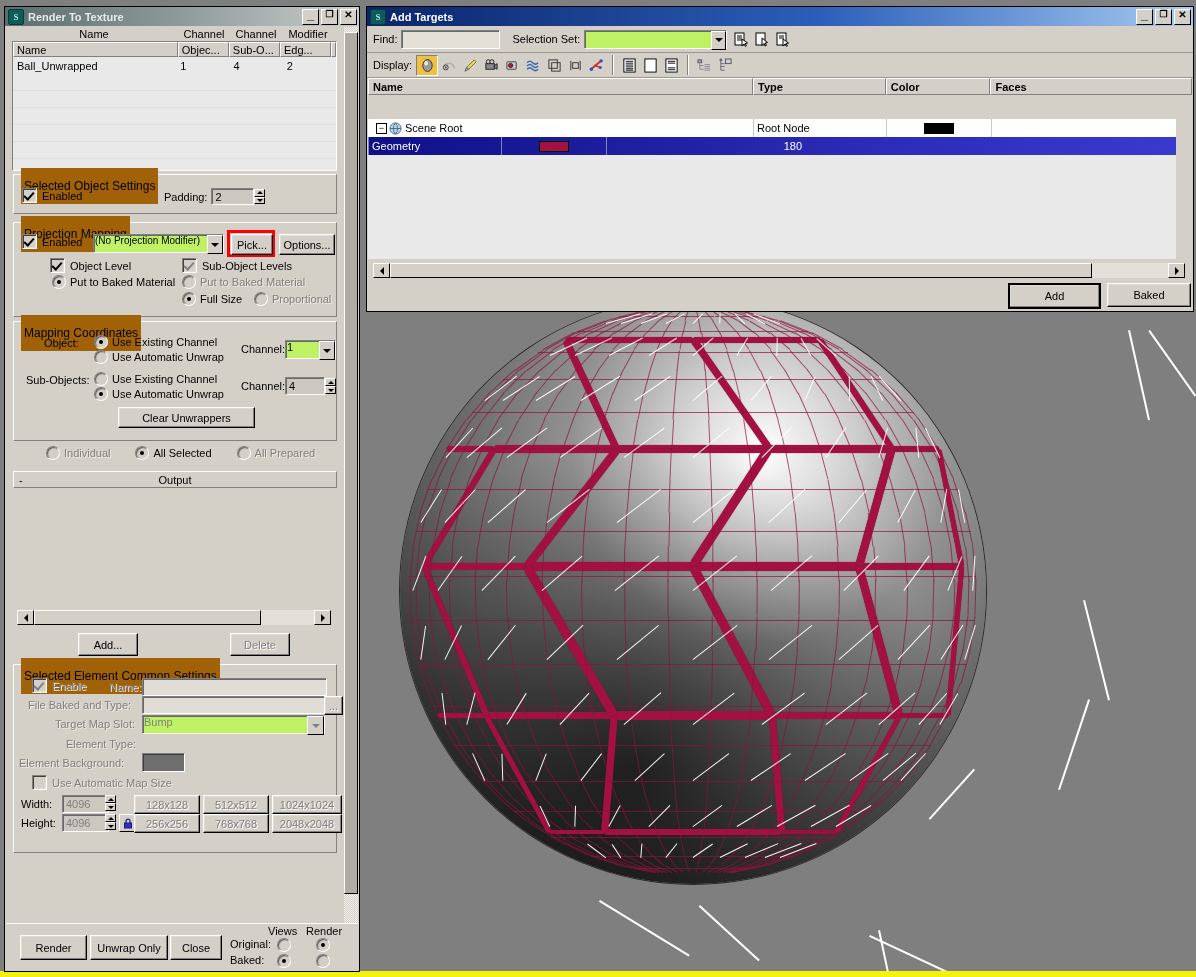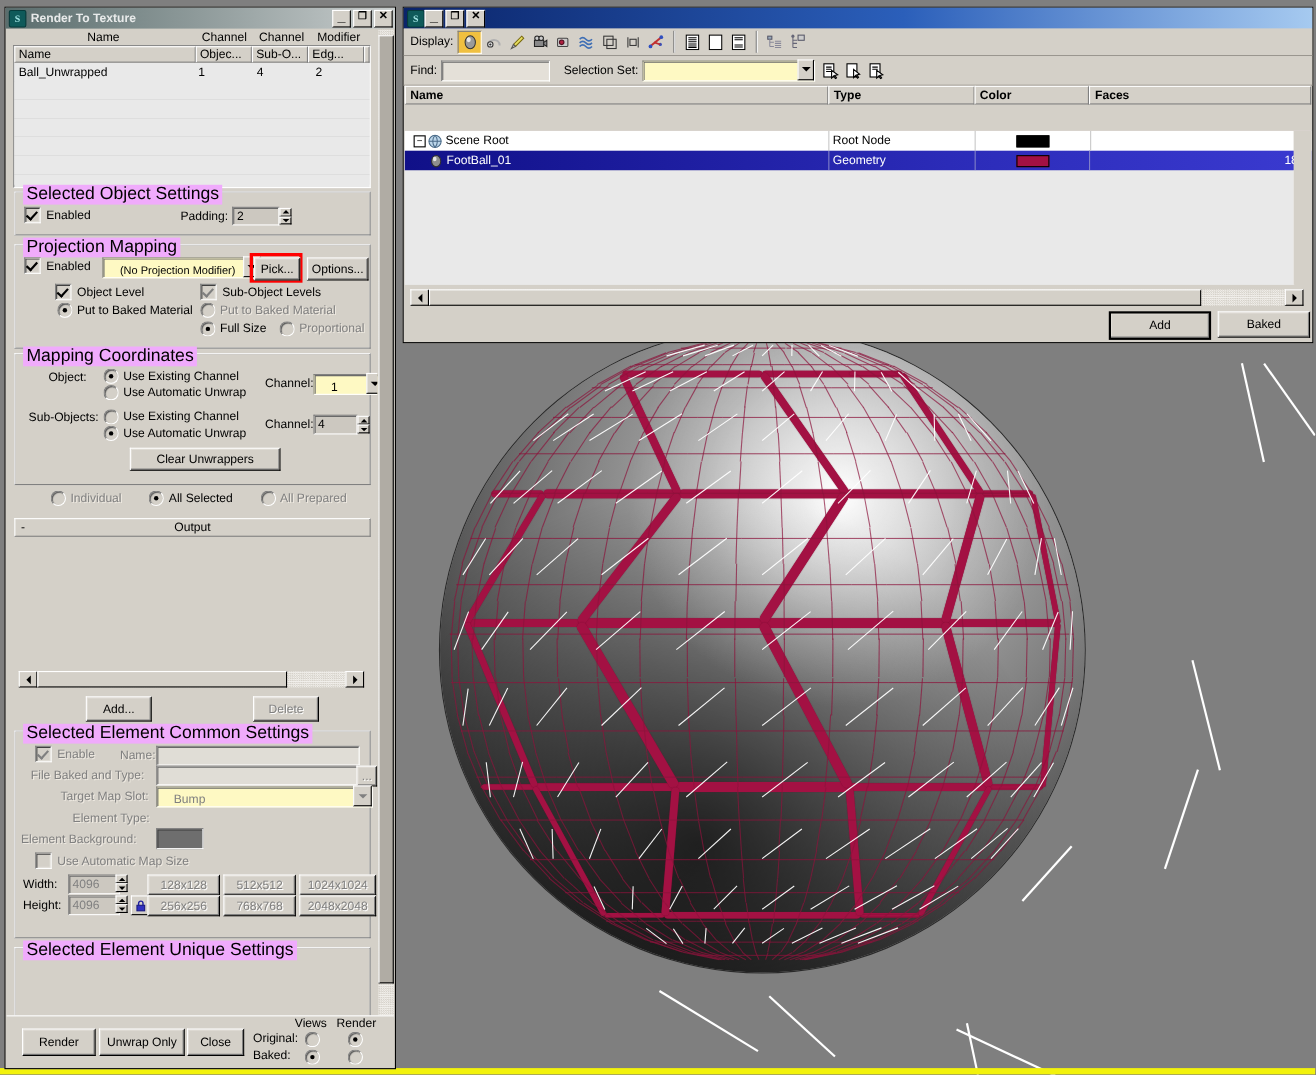--- a/index.html
+++ b/index.html
@@ -85,21 +85,21 @@
   .btn.defaultbtn{border:2px solid #000;}
   .grp{
     border:1px solid;border-color:#808080 #fff #fff #808080;
     position:absolute;
   }
   .grp > .grp-inner{
     position:absolute;left:-1px;top:-1px;right:-1px;bottom:-1px;
     border:1px solid;border-color:#fff #808080 #808080 #fff;pointer-events:none;
   }
   .grp-title{
-    position:absolute;top:-7px;left:7px;background:#f0abfc;padding:0 3px;font-size:16px;
+    position:absolute;top:-7px;left:7px;background:#a16207;padding:11px 3px;font-size:12px;
   }
   .chk{
     width:13px;height:13px;background:#d4d0c8;border:1px solid;
     border-color:#808080 #fff #fff #808080;
     box-shadow:inset 1px 1px 0 #404040, inset -1px -1px 0 #dfdcd5;
     display:inline-flex;align-items:center;justify-content:center;
     position:relative;flex:0 0 auto;
   }
   .chk.on::after{
     content:"";position:absolute;left:3px;top:1px;width:4px;height:8px;
@@ -126,23 +126,23 @@
     width:11px;display:flex;flex-direction:column;flex:0 0 auto;
   }
   .spin div{
     flex:1;background:#d4d0c8;border:1px solid;border-color:#fff #000 #000 #fff;
     display:flex;align-items:center;justify-content:center;font-size:5px;line-height:1;
   }
   .arrow-up,.arrow-dn{width:0;height:0;border-left:3px solid transparent;border-right:3px solid transparent;}
   .arrow-up{border-bottom:3px solid #000;}
   .arrow-dn{border-top:3px solid #000;}
   .combo{
-    background:#fef9c3;border:1px solid;border-color:#808080 #fff #fff #808080;
+    background:#bef264;border:1px solid;border-color:#808080 #fff #fff #808080;
     box-shadow:inset 1px 1px 0 #696969;
-    display:flex;align-items:flex-end;font-size:11px;padding-left:15px;
+    display:flex;align-items:flex-start;font-size:11px;padding-left:1px;
   }
   .combo .cbtn{
     margin-left:auto;width:15px;height:100%;background:#d4d0c8;
     border:1px solid;border-color:#fff #000 #000 #fff;
     display:flex;align-items:center;justify-content:center;
   }
   .tri-dn{width:0;height:0;border-left:4px solid transparent;border-right:4px solid transparent;border-top:4px solid #000;}
   .tri-dn.dis{border-top-color:#808080;}
 
   
@@ -1300,33 +1300,69 @@
       <div class="vp-line" style="left: 700px; top: 905px; width: 81.3941px; height: 2px; transform: rotate(42.5104deg);"></div>
     </div>
 
   <div id="viewport-border"></div>
 </div>
 
 <div class="win" id="addtargets" style="left:366px;top:6px;width:828px;height:306px;">
 
   <div class="titlebar active">
     <div class="appicon">S</div>
+    <div class="tb-title">Add Targets</div>
     <div class="tb-btns">
       <div class="tb-btn min">
           <span class="gl">_</span>
         </div>
       <div class="tb-btn max">
           <span class="gl">❐</span>
         </div>
       <div class="tb-btn cls">
           <span class="gl">✕</span>
         </div>
     </div>
   </div>
 
+
+  <div class="tbrow" style="height:26px;">
+    <div class="lbl" style="margin-right:4px;">Find:</div>
+    <div class="field white" style="width:94px;height:17px;"></div>
+    <div class="lbl" style="margin-left:12px;margin-right:4px;">Selection Set:</div>
+    <div class="combo" style="width:140px;height:17px;">
+      <span></span>
+      <span class="cbtn" style="width:13px;">
+          <span class="tri-dn"></span>
+        </span>
+    </div>
+    <span class="ticon" style="margin-left:4px;">
+      <svg width="15" height="15" viewBox="0 0 15 15">
+          <rect x="1" y="1" width="9" height="12" fill="#fff" stroke="#000"></rect>
+          <line x1="3" y1="4" x2="8" y2="4" stroke="#000"></line>
+          <line x1="3" y1="6" x2="8" y2="6" stroke="#000"></line>
+          <line x1="3" y1="8" x2="8" y2="8" stroke="#000"></line>
+          <path d="M8 7 L8 14 L10 12 L11.5 14.5 L12.5 13.8 L11 11.6 L13.5 11 Z" fill="#fff" stroke="#000"></path>
+        </svg>
+    </span>
+    <span class="ticon">
+      <svg width="15" height="15" viewBox="0 0 15 15">
+          <rect x="1" y="1" width="9" height="12" fill="#fff" stroke="#000"></rect>
+          <path d="M7 6 L7 13.5 L9 11.5 L10.5 14 L11.5 13.3 L10 11.1 L12.5 10.5 Z" fill="#fff" stroke="#000"></path>
+        </svg>
+    </span>
+    <span class="ticon">
+      <svg width="15" height="15" viewBox="0 0 15 15">
+          <rect x="1" y="1" width="9" height="12" fill="#fff" stroke="#000"></rect>
+          <line x1="3" y1="4" x2="8" y2="4" stroke="#000"></line>
+          <line x1="3" y1="6" x2="8" y2="6" stroke="#000"></line>
+          <path d="M7 7 L7 14 L9 12 L10.5 14.5 L11.5 13.8 L10 11.6 L12.5 11 Z" fill="#fff" stroke="#000"></path>
+        </svg>
+    </span>
+  </div>
 
   <div class="tbrow" style="height:24px;">
     <div class="lbl" style="margin-right:4px;">Display:</div>
     <span class="ticon sel">
       <svg width="15" height="15" viewBox="0 0 16 16">
           <ellipse cx="8" cy="8" rx="5" ry="6.3" fill="#9a9a9a"></ellipse>
           <ellipse cx="6.5" cy="5.5" rx="2" ry="2.4" fill="#e8e8e8"></ellipse>
           <ellipse cx="8" cy="8" rx="5" ry="6.3" fill="none" stroke="#333"></ellipse>
         </svg>
     </span>
@@ -1435,55 +1471,20 @@
           <rect x="8" y="1" width="6" height="5" fill="#ccc" stroke="#556"></rect>
           <line x1="3" y1="2" x2="3" y2="13" stroke="#667"></line>
           <line x1="3" y1="6" x2="7" y2="6" stroke="#667"></line>
           <line x1="3" y1="9" x2="7" y2="9" stroke="#667"></line>
           <line x1="3" y1="13" x2="7" y2="13" stroke="#667"></line>
           <circle cx="3" cy="2" r="1.5" fill="#667"></circle>
         </svg>
     </span>
   </div>
 
-  <div class="tbrow" style="height:26px;">
-    <div class="lbl" style="margin-right:4px;">Find:</div>
-    <div class="field white" style="width:94px;height:17px;"></div>
-    <div class="lbl" style="margin-left:12px;margin-right:4px;">Selection Set:</div>
-    <div class="combo" style="width:140px;height:17px;">
-      <span></span>
-      <span class="cbtn" style="width:13px;">
-          <span class="tri-dn"></span>
-        </span>
-    </div>
-    <span class="ticon" style="margin-left:4px;">
-      <svg width="15" height="15" viewBox="0 0 15 15">
-          <rect x="1" y="1" width="9" height="12" fill="#fff" stroke="#000"></rect>
-          <line x1="3" y1="4" x2="8" y2="4" stroke="#000"></line>
-          <line x1="3" y1="6" x2="8" y2="6" stroke="#000"></line>
-          <line x1="3" y1="8" x2="8" y2="8" stroke="#000"></line>
-          <path d="M8 7 L8 14 L10 12 L11.5 14.5 L12.5 13.8 L11 11.6 L13.5 11 Z" fill="#fff" stroke="#000"></path>
-        </svg>
-    </span>
-    <span class="ticon">
-      <svg width="15" height="15" viewBox="0 0 15 15">
-          <rect x="1" y="1" width="9" height="12" fill="#fff" stroke="#000"></rect>
-          <path d="M7 6 L7 13.5 L9 11.5 L10.5 14 L11.5 13.3 L10 11.1 L12.5 10.5 Z" fill="#fff" stroke="#000"></path>
-        </svg>
-    </span>
-    <span class="ticon">
-      <svg width="15" height="15" viewBox="0 0 15 15">
-          <rect x="1" y="1" width="9" height="12" fill="#fff" stroke="#000"></rect>
-          <line x1="3" y1="4" x2="8" y2="4" stroke="#000"></line>
-          <line x1="3" y1="6" x2="8" y2="6" stroke="#000"></line>
-          <path d="M7 7 L7 14 L9 12 L10.5 14.5 L11.5 13.8 L10 11.6 L12.5 11 Z" fill="#fff" stroke="#000"></path>
-        </svg>
-    </span>
-  </div>
-
   <div class="treehead" style="margin:0 1px;">
     <div class="th" style="width:386px;">Name</div>
     <div class="th" style="width:133px;">Type</div>
     <div class="th" style="width:105px;">Color</div>
     <div class="th" style="width:202px;">Faces</div>
   </div>
 
   <div class="sunk" style="position:absolute;left:1px;top:112px;width:824px;height:140px;background:#d4d0c8;border:none;">
     <div style="background:#fff;height:36px;">
 
@@ -1499,29 +1500,20 @@
           <span>Scene Root</span>
         </div>
         <div class="tcell" style="width:133px;border-left:1px solid #c8c8c8;padding-left:3px;">Root Node</div>
         <div class="tcell" style="width:105px;border-left:1px solid #c8c8c8;justify-content:center;">
           <span class="colswatch" style="background:#000000;"></span>
         </div>
         <div class="tcell" style="width:202px;border-left:1px solid #c8c8c8;justify-content:flex-end;padding-right:4px;"></div>
       </div>
 
       <div class="trow sel">
-        <div class="tcell" style="width:386px;padding-left:22px;">
-          <span style="margin-right:3px;display:inline-flex;">
-            <svg width="13" height="13" viewBox="0 0 14 14">
-                <ellipse cx="7" cy="7" rx="4.5" ry="5.6" fill="#8e8e8e" stroke="#303030"></ellipse>
-                <ellipse cx="5.6" cy="4.8" rx="1.8" ry="2.2" fill="#e2e2e2"></ellipse>
-              </svg>
-          </span>
-          <span>FootBall_01</span>
-        </div>
         <div class="tcell" style="width:133px;border-left:1px solid #8080c8;padding-left:3px;">Geometry</div>
         <div class="tcell" style="width:105px;border-left:1px solid #8080c8;justify-content:center;">
           <span class="colswatch" style="background:#a31143;"></span>
         </div>
         <div class="tcell" style="width:202px;border-left:1px solid #8080c8;justify-content:flex-end;padding-right:6px;">180</div>
       </div>
     </div>
   </div>
 
   <div style="position:absolute;left:1px;top:148px;width:808px;height:104px;background:#e9e9e9;border-right:1px solid #fff;"></div>
@@ -1792,24 +1784,20 @@
       </span>
 
       <span class="btn disabled" style="position:absolute;left:120px;top:130px;width:64px;height:17px;">128x128</span>
       <span class="btn disabled" style="position:absolute;left:189px;top:130px;width:64px;height:17px;">512x512</span>
       <span class="btn disabled" style="position:absolute;left:258px;top:130px;width:68px;height:17px;">1024x1024</span>
       <span class="btn disabled" style="position:absolute;left:120px;top:149px;width:64px;height:17px;">256x256</span>
       <span class="btn disabled" style="position:absolute;left:189px;top:149px;width:64px;height:17px;">768x768</span>
       <span class="btn disabled" style="position:absolute;left:258px;top:149px;width:68px;height:17px;">2048x2048</span>
     </div>
 
-    <div class="grp" style="left:7px;top:834px;width:322px;height:68px;">
-      <div class="grp-inner"></div>
-      <div class="grp-title">Selected Element Unique Settings</div>
-    </div>
 
   </div>
 
   <div class="vsb" style="position:absolute;left:339px;top:20px;width:14px;height:898px;">
     <div style="height:5px;"></div>
     <div class="thumb" style="height:860px;background:#b0aca4;border-color:#fff #000 #000 #fff;"></div>
   </div>
 
   <div style="position:absolute;left:1px;bottom:1px;width:352px;height:46px;background:#d4d0c8;border-top:1px solid #fff;">
     <div class="btn" style="position:absolute;left:14px;top:11px;width:65px;height:23px;">Render</div>

